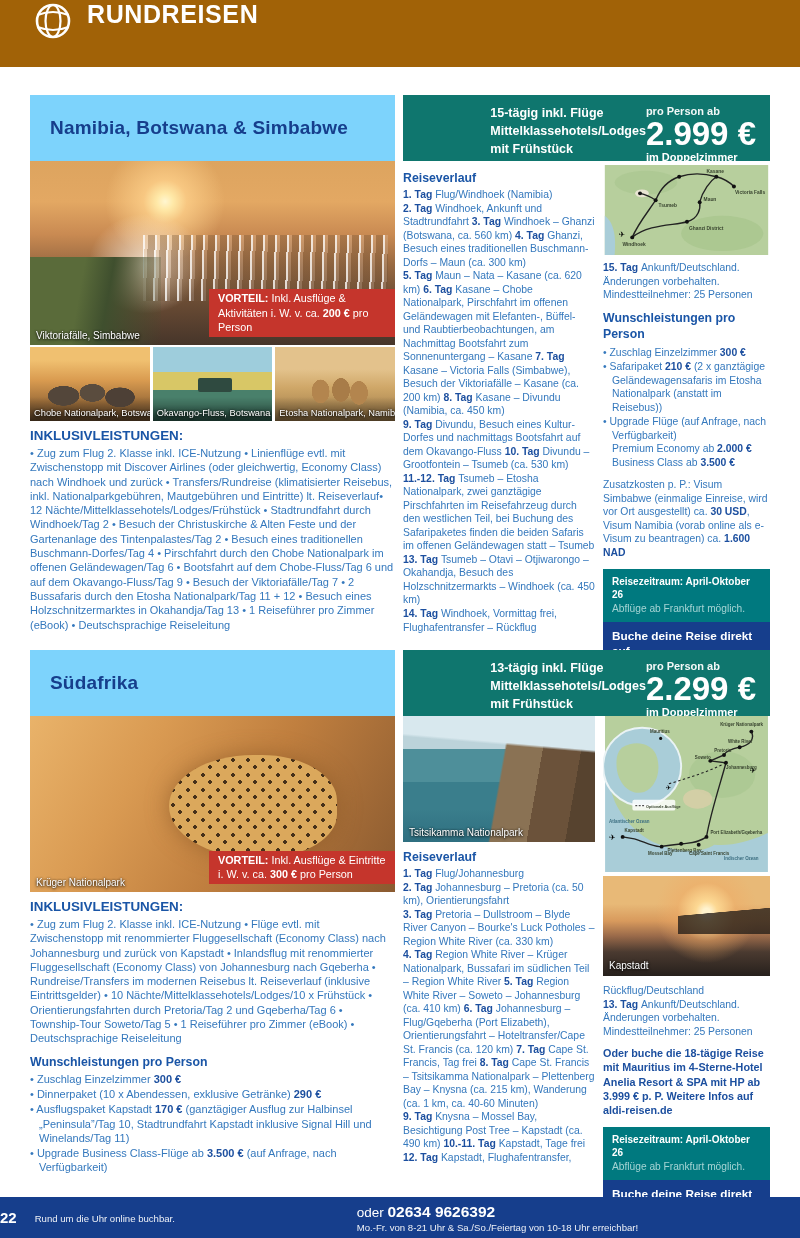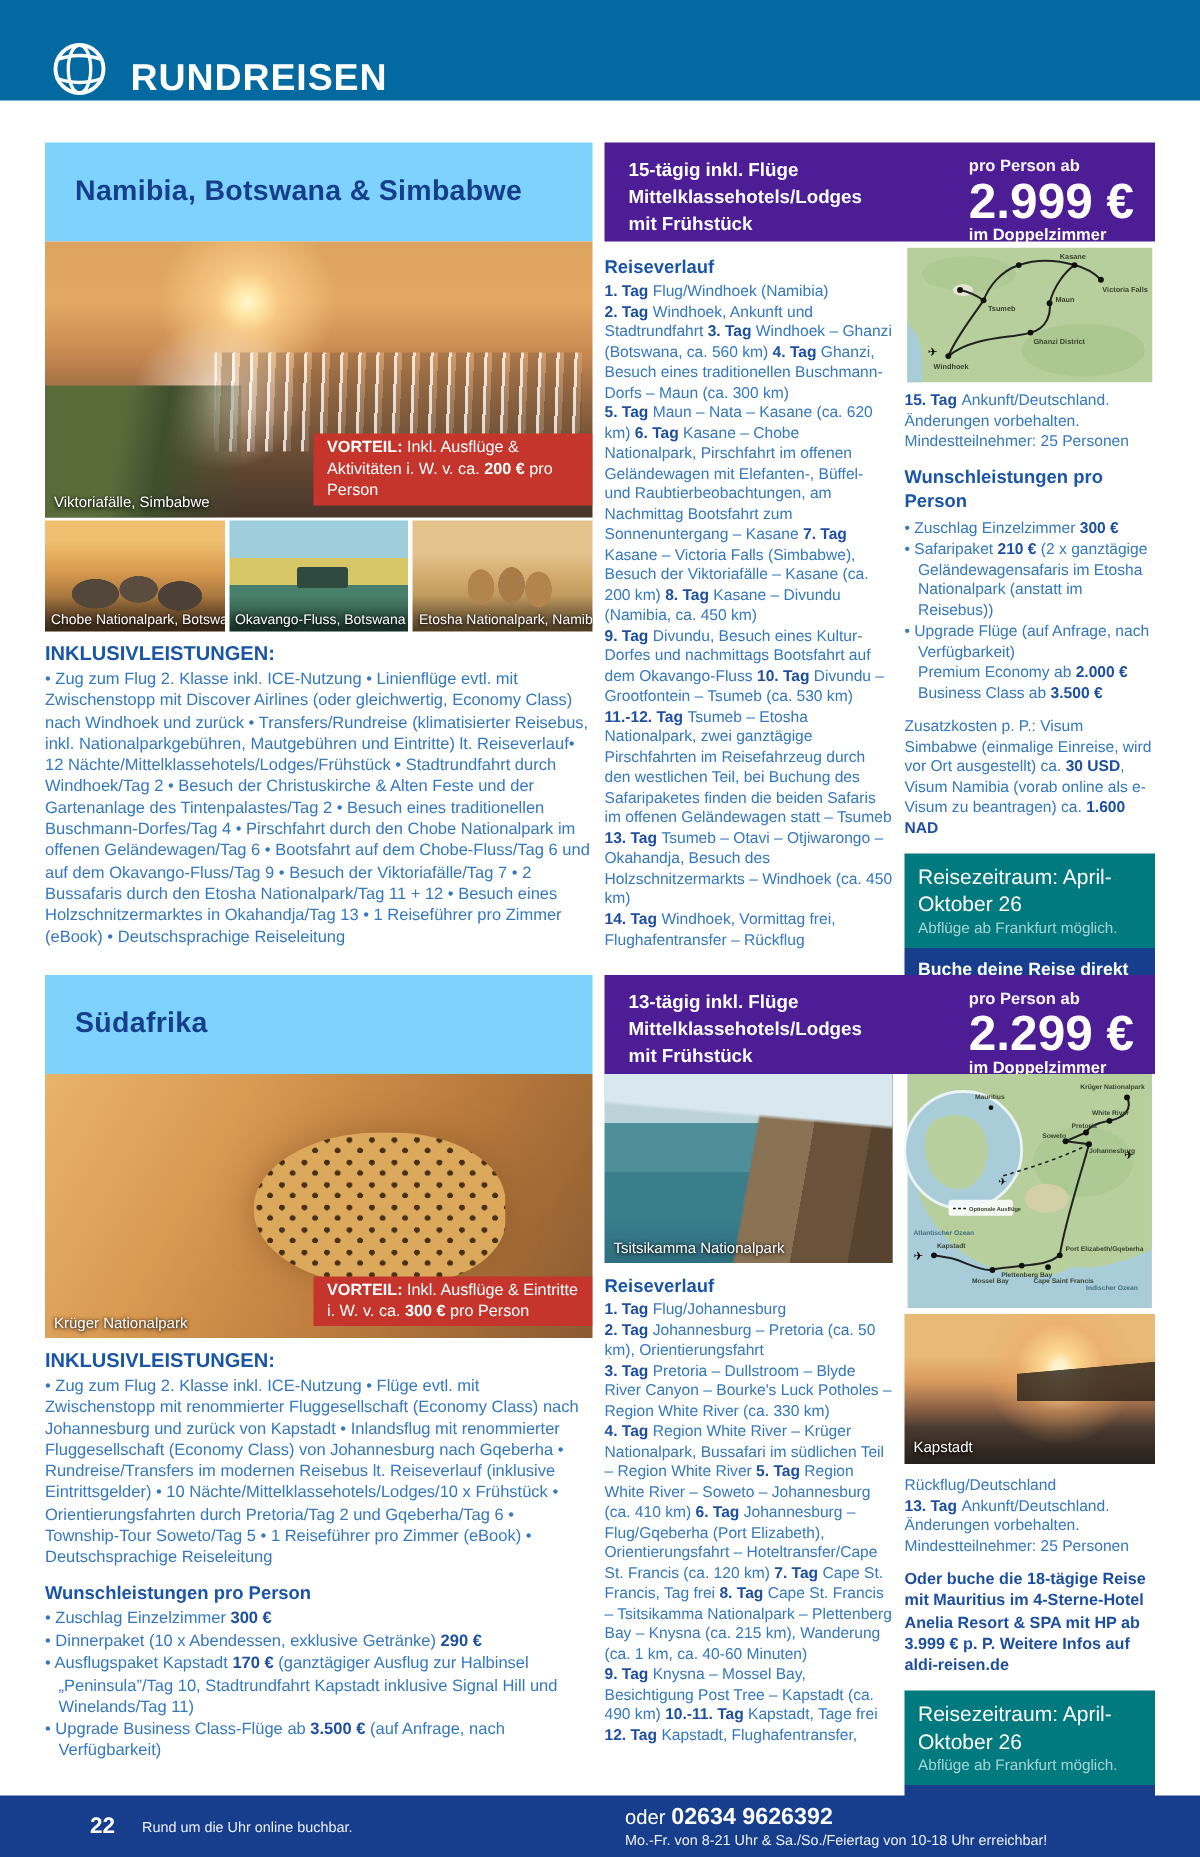--- a/index.html
+++ b/index.html
@@ -1,32 +1,32 @@
 <!DOCTYPE html>
 <html lang="de"><head>
 <meta charset="utf-8">
 <style>
   html,body{margin:0;padding:0}
   body{width:800px;height:1238px;position:relative;background:#fff;
        font-family:"Liberation Sans","DejaVu Sans",sans-serif;overflow:hidden}
 
   
-  .topbar{height:67px;background:#0369a1;display:flex;align-items:flex-end;padding-left:32px;gap:13px}
+  .topbar{height:67px;background:#a16207;display:flex;align-items:flex-start;padding-left:32px;gap:13px}
   .brand{color:#fff;font-size:25px;font-weight:bold;letter-spacing:.6px}
 
   
   .card{position:absolute;left:30px;width:740px;display:grid;
         grid-template-columns:365px 192px 167px;column-gap:8px}
   #card1{top:95px}
   #card2{top:650px}
   .band-left{grid-column:1;grid-row:1;height:66px;background:#7dd3fc;
              display:flex;align-items:center;padding:0 20px;box-sizing:border-box}
   .band-left h2{margin:0;font-size:19px;color:#163e8c;letter-spacing:.2px}
-  .band-right{grid-column:2/4;grid-row:1;height:66px;background:#4c1d95;color:#fff;
-              display:flex;justify-content:space-between;box-sizing:border-box;
+  .band-right{grid-column:2/4;grid-row:1;height:66px;background:#0f766e;color:#fff;
+              display:flex;justify-content:flex-end;box-sizing:border-box;
               padding:9px 14px 8px 16px}
   .duration{font-size:12.5px;font-weight:bold;line-height:1.45}
   .pricebox{text-align:left;padding-top:1px}
   .price-pre{font-size:11px;font-weight:bold;opacity:.95}
   .price-amt{font-size:33px;font-weight:bold;line-height:1.02;white-space:nowrap}
   .price-suf{font-size:11px;font-weight:bold}
 
   .colL{grid-column:1;grid-row:2}
   .colM{grid-column:2;grid-row:2}
   .colR{grid-column:3;grid-row:2}
@@ -38,21 +38,21 @@
   .small{font-size:10.4px}
   .txt b{color:#1c4f9f}
   .h{font-size:12.3px;font-weight:bold;color:#1a55a6;margin:0 0 3px 0}
   .h-big{font-size:13.4px;font-weight:bold;color:#1a55a6;margin:0 0 3px 0}
   .rich{white-space:pre-line}
   .bullet{padding-left:9px;text-indent:-9px;margin-bottom:1px;white-space:pre-line}
   .promo{font-size:10.8px;font-weight:bold;color:#1c4f9f;line-height:1.32;margin-top:8px}
 
   
   .period-box{background:#00797f;color:#fff;padding:6px 9px;margin-top:10px}
-  .period-box .l1{font-size:14px;font-weight:normal}
+  .period-box .l1{font-size:10px;font-weight:bold}
   .period-box .l2{font-size:10.2px;color:#a5d4d4;margin-top:1px}
   .book-box{background:#163e8c;color:#fff;padding:7px 9px;cursor:pointer}
   .book-box div{font-size:11.8px;font-weight:bold;line-height:1.3}
 
   
   .photo{position:relative;overflow:hidden}
   .caption{position:absolute;left:6px;bottom:4px;color:#fff;font-size:10px;
            text-shadow:0 1px 3px rgba(0,0,0,.85),0 0 2px rgba(0,0,0,.6);z-index:5}
   .badge{position:absolute;right:0;bottom:8px;width:186px;background:#c5352c;color:#fff;
          font-size:10.8px;line-height:1.35;padding:2px 9px;box-sizing:border-box;z-index:6}
@@ -102,21 +102,21 @@
   .kapstadt{height:100px;margin:4px 0 8px 0;background:
      radial-gradient(circle at 62% 36%,#fff3cf 0 3%,rgba(255,220,150,.9) 9%,rgba(240,170,100,.45) 24%,rgba(0,0,0,0) 42%),
      linear-gradient(180deg,#e8b977 0 28%,#d89a5d 45%,#9a6a4a 60%,#4a3a30 76%,#26201c 100%)}
   .kapstadt::after{content:"";position:absolute;right:0;top:18%;width:55%;height:40%;
      background:linear-gradient(175deg,rgba(0,0,0,0) 45%,rgba(40,32,26,.8) 46%);}
 
   .map{width:100%;display:block}
 
   
   .footer{position:absolute;left:0;top:1197px;width:800px;height:41px;background:#163e8c;
-          color:#fff;display:flex;align-items:center;box-sizing:border-box;padding-left:60px}
+          color:#fff;display:flex;align-items:center;box-sizing:border-box;}
   .pagenum{font-size:15px;font-weight:bold}
   .cta{margin-left:18px;width:322px}
   .cta .l1{font-size:13.5px}
   .cta .l1 b{font-weight:bold}
   .cta .l2{font-size:9.6px;opacity:.92;margin-top:1px}
   .phoneblk .l1{font-size:13.5px}
   .phoneblk .l1 b{font-size:15.5px}
   .phoneblk .l2{font-size:9.6px;opacity:.92;margin-top:1px}
 </style>
 </head>

